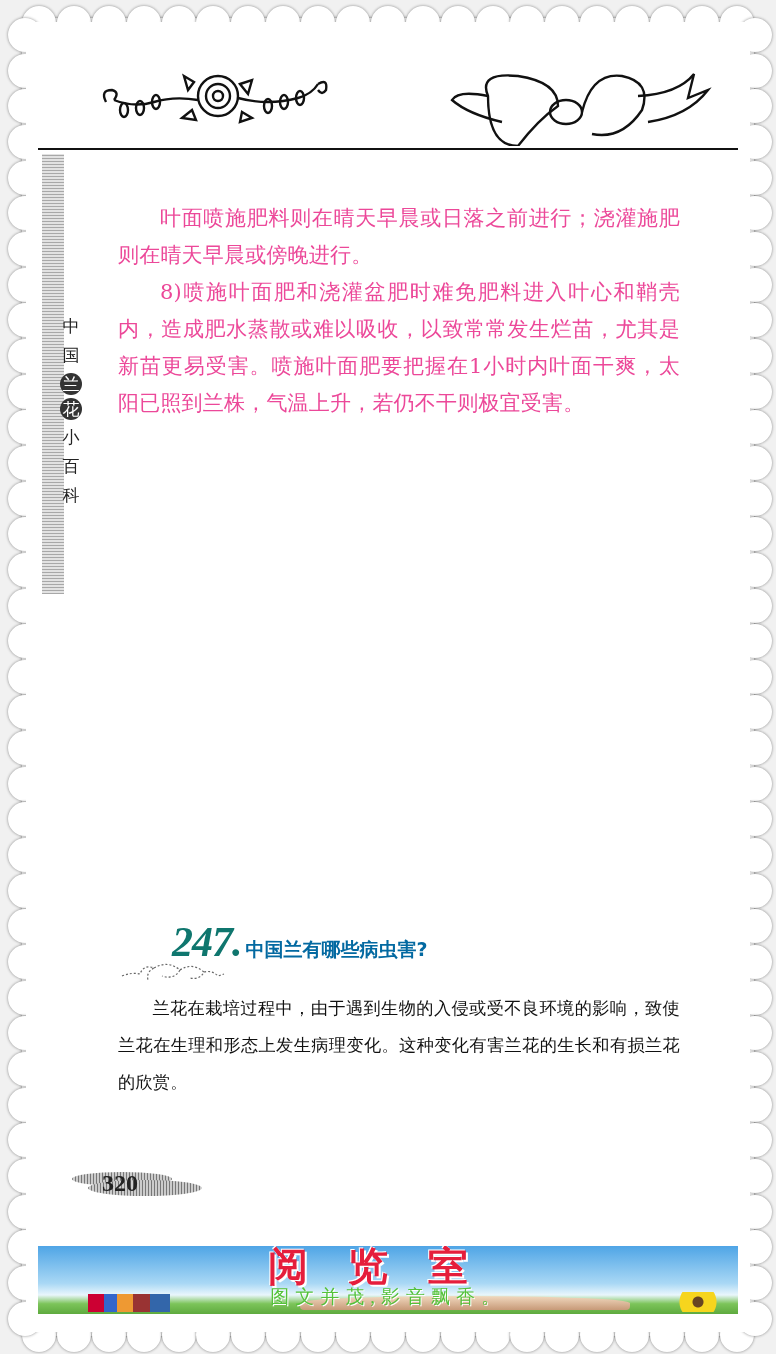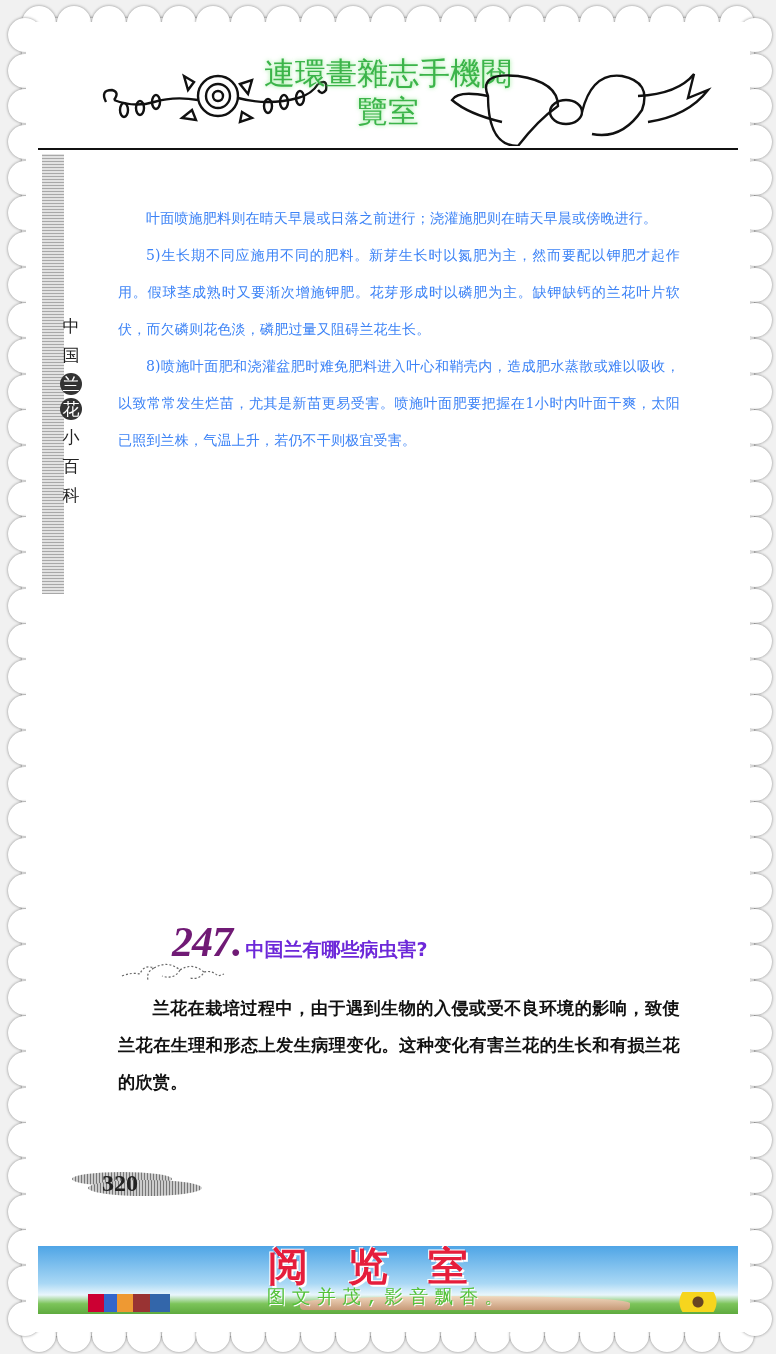--- a/index.html
+++ b/index.html
@@ -42,33 +42,33 @@
   }
   .sidebar-text {
     position:absolute; left:22px; top:158px; width:22px;
     font-family:"DejaVu Sans", sans-serif; font-size:17px; line-height:29px; color:#222; text-align:center;
   }
   .sidebar-text span { display:block; }
   .sidebar-text span.dark { background:#333; color:#fff; border-radius:50%; width:22px; height:22px; line-height:22px; margin:3px 0; }
 
   .body-text {
     position:absolute; left:80px; top:162px; width:562px;
-    font-size:14px; line-height:37px; color:#3b82f6; text-align:justify;
+    font-size:21px; line-height:37px; color:#ec4899; text-align:justify;
     letter-spacing:0.2px;
   }
   .body-text p { margin:0; text-indent:2em; }
 
   .section-head { position:absolute; left:134px; top:880px; height:50px; }
-  .section-num { font-family:"Liberation Serif", serif; font-weight:bold; font-style:italic; font-size:42px; color:#701a75; letter-spacing:-1px; }
-  .section-title { font-family:"DejaVu Sans", sans-serif; font-weight:bold; font-size:19px; color:#6d28d9; margin-left:4px; }
+  .section-num { font-family:"Liberation Serif", serif; font-weight:bold; font-style:italic; font-size:42px; color:#0f766e; letter-spacing:-1px; }
+  .section-title { font-family:"DejaVu Sans", sans-serif; font-weight:bold; font-size:19px; color:#0369a1; margin-left:4px; }
   .flourish { position:absolute; left:80px; top:922px; }
 
   .body-text-2 {
     position:absolute; left:80px; top:952px; width:562px;
-    font-size:17.2px; line-height:37px; color:#111; text-align:justify; letter-spacing:0.2px;font-weight:bold;
+    font-size:17.2px; line-height:37px; color:#111; text-align:justify; letter-spacing:0.2px;
   }
   .body-text-2 p { margin:0; text-indent:2em; }
 
   .page-number {
     position:absolute; left:34px; top:1130px; width:130px; height:30px;
   }
   .page-number .blob1 { position:absolute; left:0; top:4px; width:100px; height:14px; border-radius:50%; background:repeating-linear-gradient(90deg,#777 0 1px,#ccc 1px 3px); }
   .page-number .blob2 { position:absolute; left:16px; top:12px; width:114px; height:16px; border-radius:50%; background:repeating-linear-gradient(90deg,#777 0 1px,#ccc 1px 3px); }
   .page-number span { position:absolute; left:30px; top:2px; font-family:"Liberation Serif", serif; font-size:24px; font-weight:bold; color:#222; }
 
@@ -77,21 +77,21 @@
     background:linear-gradient(180deg,#4fa5e6 0%,#a9d8f5 55%,#e9f6fc 72%,#7cc45a 85%,#5eaa3e 100%);
     overflow:hidden;
   }
   .banner-title {
     position:absolute; left:0; width:700px; top:0px; text-align:center;
     font-family:"DejaVu Sans", sans-serif; font-weight:bold; font-size:40px; line-height:40px; color:#e51e3c; letter-spacing:40px;
     text-shadow:2px 2px 0 #fff,-1px -1px 0 #fff;
   }
   .banner-sub {
     position:absolute; left:0; width:700px; top:38px; text-align:center;
-    font-family:Liberation Mono, monospace; font-size:19px; color:#54c23a; letter-spacing:6px;
+    font-family:Liberation Serif, serif; font-size:19px; color:#54c23a; letter-spacing:6px;
     text-shadow:1px 1px 0 #fff;
   }
   .books { position:absolute; left:50px; top:48px; width:82px; height:18px; background:linear-gradient(90deg,#c03 0 20%,#36c 20% 35%,#e93 35% 55%,#933 55% 75%,#36a 75%); }
   .open-book { position:absolute; left:262px; top:50px; width:330px; height:14px; background:linear-gradient(180deg,#f1d9bf,#c79a78); border-radius:50% 50% 4px 4px; }
   .flower { position:absolute; left:640px; top:46px; width:40px; height:20px; background:radial-gradient(circle,#642 0 5px,#f6d51e 6px 18px,transparent 19px); }
 </style>
 </head>
 <body>
 
 <div class="frame"></div>
@@ -234,24 +234,20 @@
           <circle cx="122" cy="24" r="12"></circle>
           <circle cx="122" cy="24" r="5"></circle>
         <path d="M98 10 l-10 -6 l4 14 z M96 38 l-10 8 l14 2 z M144 12 l12 -4 l-4 14 z M146 40 l10 6 l-12 4 z"></path>
         <path d="M142 26 q30 8 60 0 q14 -4 20 -14"></path>
         <ellipse cx="172" cy="34" rx="4" ry="7"></ellipse>
           <ellipse cx="188" cy="30" rx="4" ry="7"></ellipse>
           <ellipse cx="204" cy="26" rx="4" ry="7"></ellipse>
         <path d="M222 12 q10 -6 8 6 q-4 6 -8 0"></path>
       </g>
     </svg>
-    <div class="header-title">
-      <div>連環畫雜志手機閱</div>
-      <div>覽室</div>
-    </div>
     <svg class="bow" width="270" height="80" viewBox="0 0 270 80">
       <g fill="none" stroke="#111" stroke-width="2.4">
         <path d="M40 30 q-30 -6 -36 4 q16 14 50 22"></path>
         <path d="M40 30 q-10 -24 30 -20 q40 6 40 30 q-20 14 -40 40 q-30 0 -30 -50 z"></path>
         <ellipse cx="118" cy="46" rx="16" ry="12"></ellipse>
         <path d="M134 46 q10 -40 40 -36 q30 6 20 34 q-20 30 -50 24"></path>
         <path d="M190 30 q40 -2 56 -22 l-6 24 l20 -8 q-20 26 -60 32"></path>
       </g>
     </svg>
     <div class="header-rule"></div>
@@ -265,21 +261,20 @@
       <span class="dark">兰</span>
       <span class="dark">花</span>
       <span>小</span>
       <span>百</span>
       <span>科</span>
     </div>
   </div>
 
   <div class="body-text">
     <p>叶面喷施肥料则在晴天早晨或日落之前进行；浇灌施肥则在晴天早晨或傍晚进行。</p>
-    <p>5)生长期不同应施用不同的肥料。新芽生长时以氮肥为主，然而要配以钾肥才起作用。假球茎成熟时又要渐次增施钾肥。花芽形成时以磷肥为主。缺钾缺钙的兰花叶片软伏，而欠磷则花色淡，磷肥过量又阻碍兰花生长。</p>
     <p>8)喷施叶面肥和浇灌盆肥时难免肥料进入叶心和鞘壳内，造成肥水蒸散或难以吸收，以致常常发生烂苗，尤其是新苗更易受害。喷施叶面肥要把握在1小时内叶面干爽，太阳已照到兰株，气温上升，若仍不干则极宜受害。</p>
   </div>
 
   <div class="section-head">
     <span class="section-num">247.</span><span class="section-title">中国兰有哪些病虫害?</span>
   </div>
   <svg class="flourish" width="110" height="24" viewBox="0 0 110 24">
     <g fill="none" stroke="#666" stroke-width="1.2" stroke-dasharray="2 2">
       <path d="M4 16 q10 -4 18 -2 q4 -10 14 -6 q-8 4 -6 12 M36 8 q14 -8 26 2 q-6 10 -18 6 M62 10 q12 -8 24 2 q-4 8 -14 6 M86 12 q8 -2 14 4 l6 -2"></path>
     </g>

